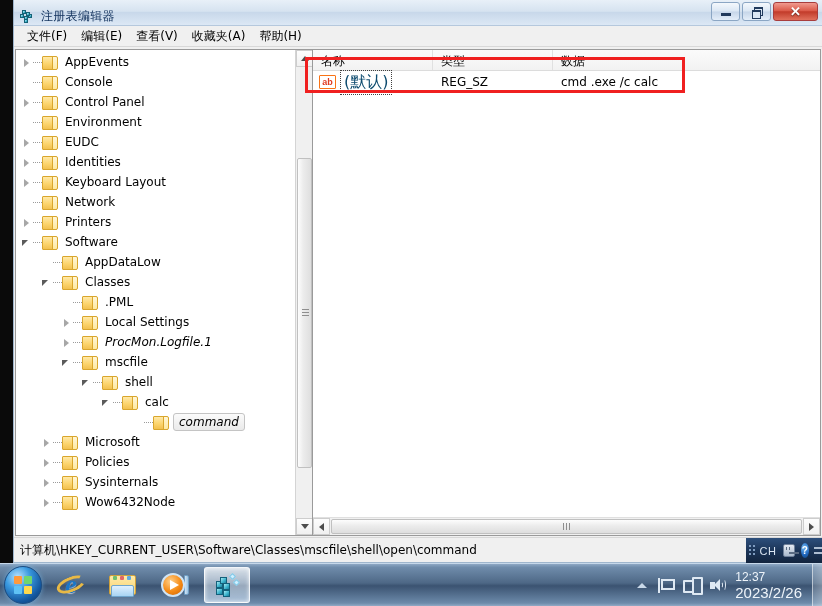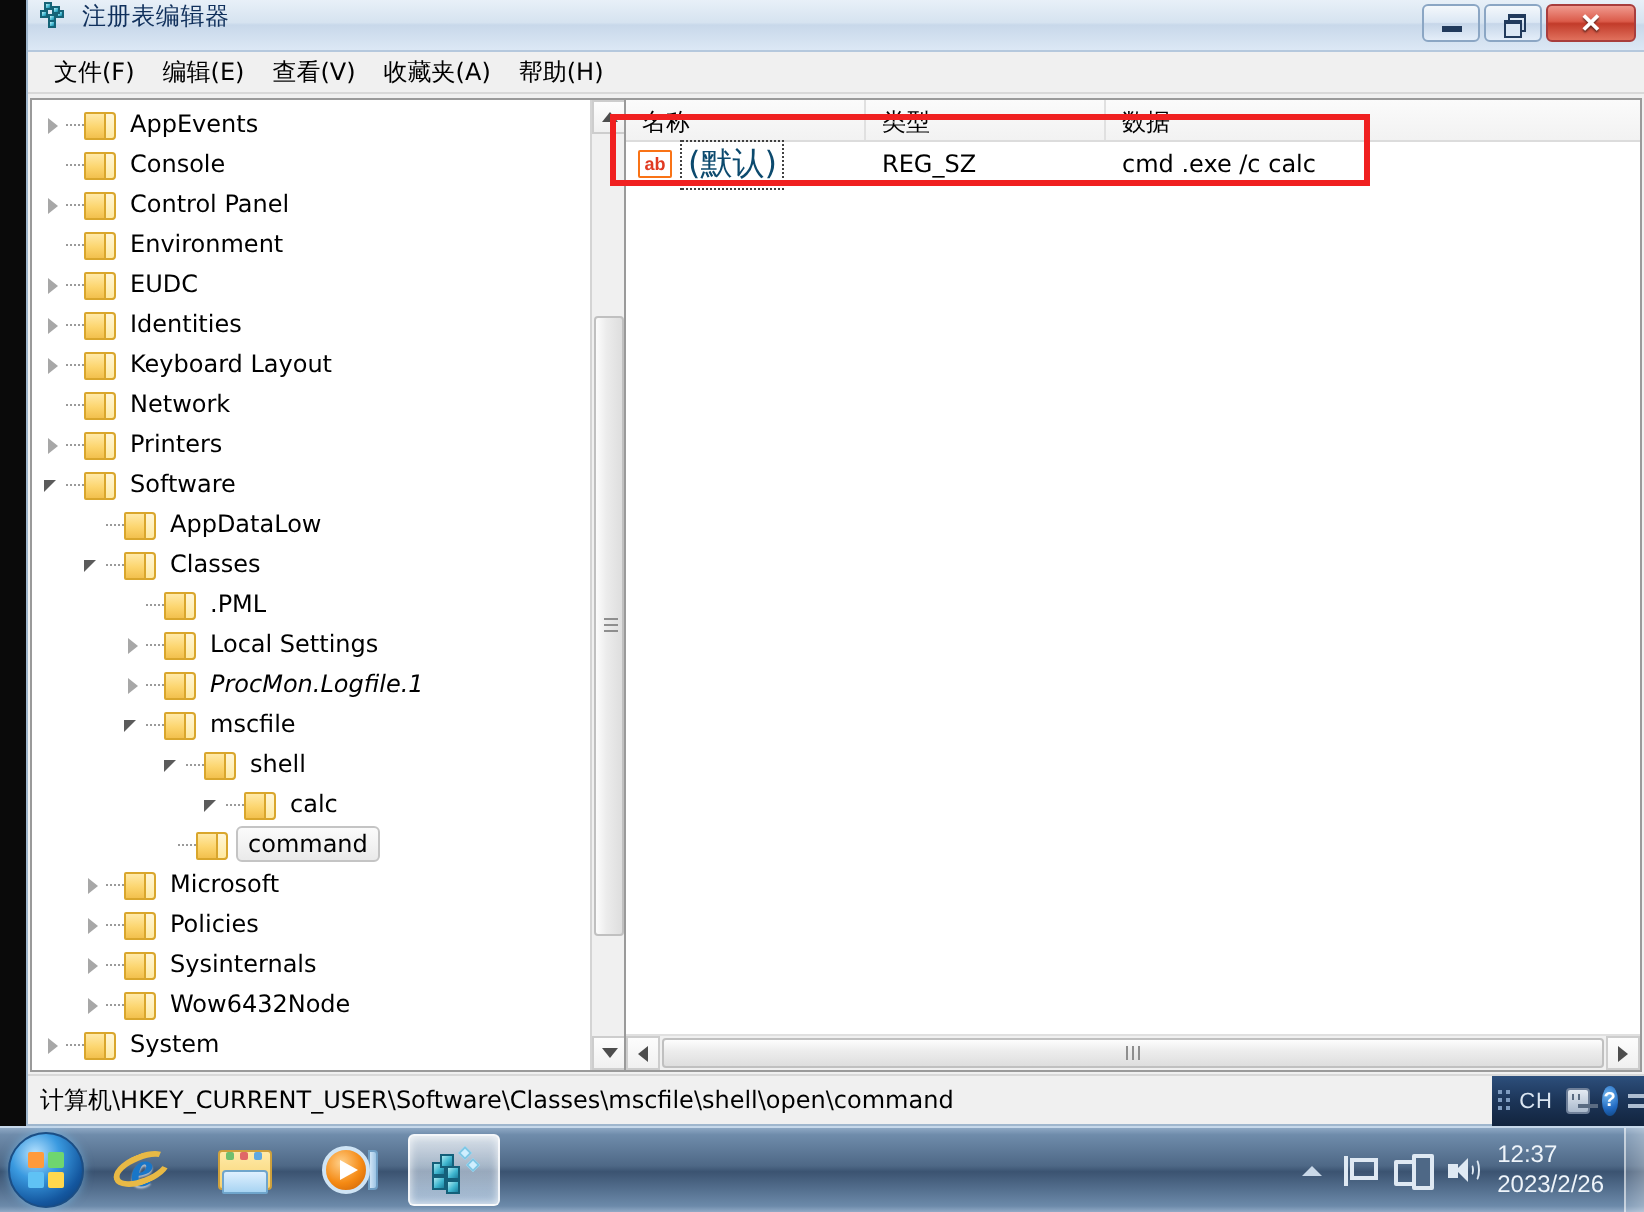--- a/index.html
+++ b/index.html
@@ -25,21 +25,21 @@
     background: #f0f0f0;
     border: 1px solid #9fb6cd;
     border-top: none; border-right: none;
   }
 
   
   .titlebar {
     position: relative; height: 26px;
     background: linear-gradient(to bottom, #e8f0f8 0%, #d6e3f0 45%, #c8d8ea 50%, #dce8f5 100%);
     border-bottom: 1px solid #b5c8dd;
-    display: flex; align-items: flex-start;
+    display: flex; align-items: flex-end;
   }
   .title-icon {
     width: 16px; height: 16px; margin-left: 5px; margin-right: 6px;
     position: relative; flex: none;
   }
   .title-text {
     font-size: 12px; color: #10305c; letter-spacing: 0.3px;
     font-family: "DejaVu Sans", sans-serif;
   }
   .win-buttons {
@@ -445,21 +445,21 @@
   }
   .spk-ic .w1 { left:11px; top:5px; width:3px; height:6px; }
   .spk-ic .w2 { left:12px; top:2px; width:5px; height:12px; }
 
   .clock {
     display: flex; flex-direction: column; 
     justify-content: center; color: #eef4fa; margin-right: 10px;
     font-family: "Liberation Sans", sans-serif;
   }
   .clock-time { font-size: 12px; line-height: 15px; }
-  .clock-date { font-size: 12px; line-height: 15px; }
+  .clock-date { font-size: 15px; line-height: 15px; }
   .show-desktop {
     width: 10px; height: 43px;
     background: linear-gradient(to right, rgba(255,255,255,.18), rgba(255,255,255,.32));
     border-left: 1px solid rgba(255,255,255,.45);
   }
 
   
   .ti-cube { position:absolute; left:1px; top:1px; width:13px; height:13px; }
   .ti-cube i {
     position:absolute; width:4px; height:4px;
@@ -616,21 +616,21 @@
                 <div class="dots"></div>
                 <div class="folder"></div>
                 <div class="tree-label">shell</div>
               </div>
               <div class="tree-row" style="padding-left: 85px;">
                 <div class="tw-expander expanded"></div>
                 <div class="dots"></div>
                 <div class="folder"></div>
                 <div class="tree-label">calc</div>
               </div>
-              <div class="tree-row selected" style="padding-left: 61px;">
+              <div class="tree-row selected" style="padding-left: 116px; font-style: italic;">
                 <div class="tw-expander"></div>
                 <div class="dots"></div>
                 <div class="folder"></div>
                 <div class="tree-label">command</div>
               </div>
               <div class="tree-row" style="padding-left: 25px;">
                 <div class="tw-expander collapsed"></div>
                 <div class="dots"></div>
                 <div class="folder"></div>
                 <div class="tree-label">Microsoft</div>
@@ -645,26 +645,20 @@
                 <div class="tw-expander collapsed"></div>
                 <div class="dots"></div>
                 <div class="folder"></div>
                 <div class="tree-label">Sysinternals</div>
               </div>
               <div class="tree-row" style="padding-left: 25px;">
                 <div class="tw-expander collapsed"></div>
                 <div class="dots"></div>
                 <div class="folder"></div>
                 <div class="tree-label">Wow6432Node</div>
-              </div>
-              <div class="tree-row" style="padding-left: 5px;">
-                <div class="tw-expander collapsed"></div>
-                <div class="dots"></div>
-                <div class="folder"></div>
-                <div class="tree-label">System</div>
               </div>
               <div class="tree-row" style="padding-left: 5px;"></div>
             </div>
         </div>
 
         <div class="vscroll">
           <div class="vs-btn up">
             <div class="arrow-up"></div>
           </div>
           <div class="vs-thumb">

